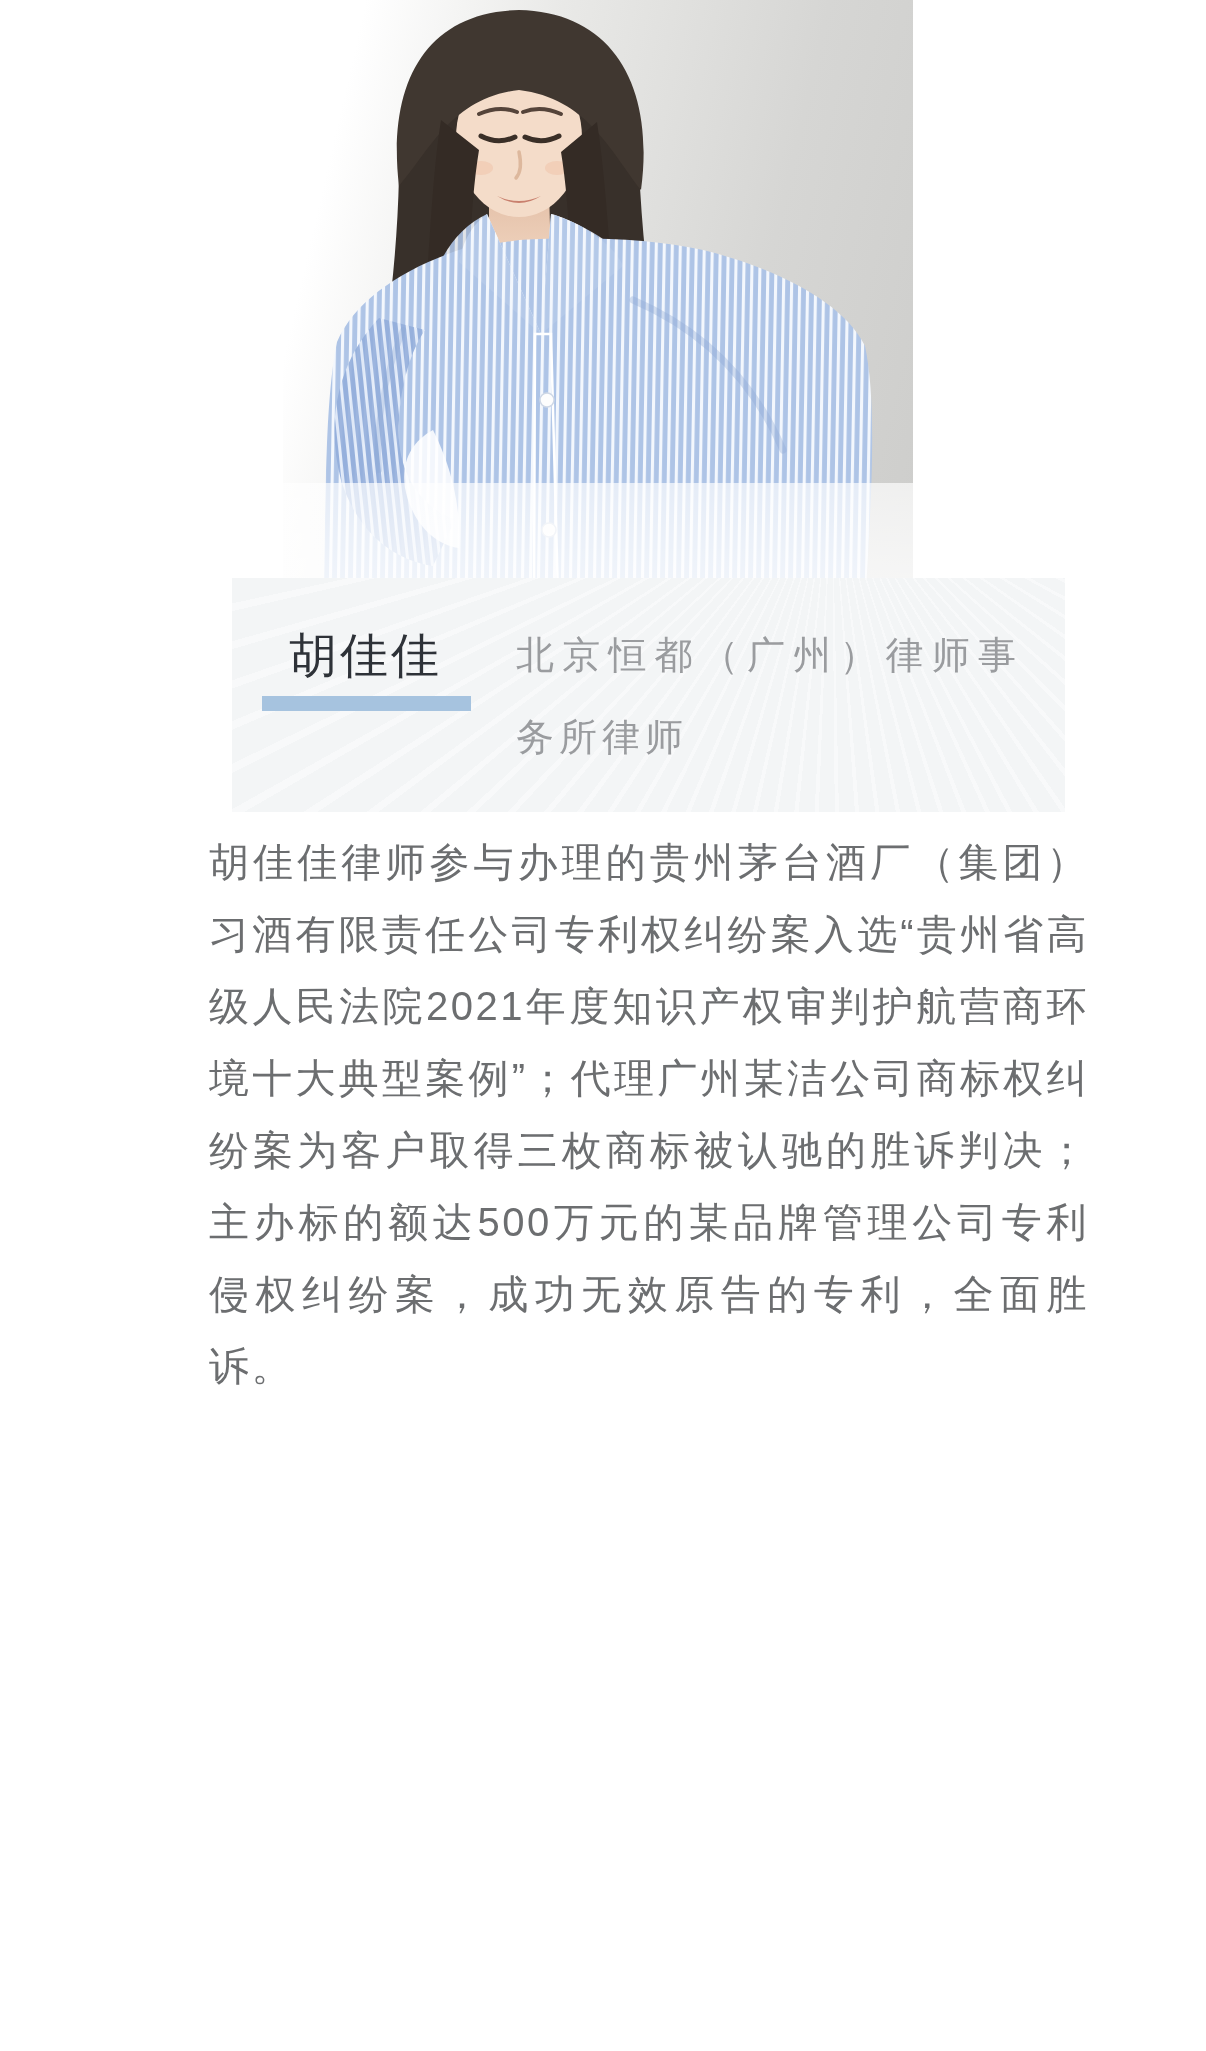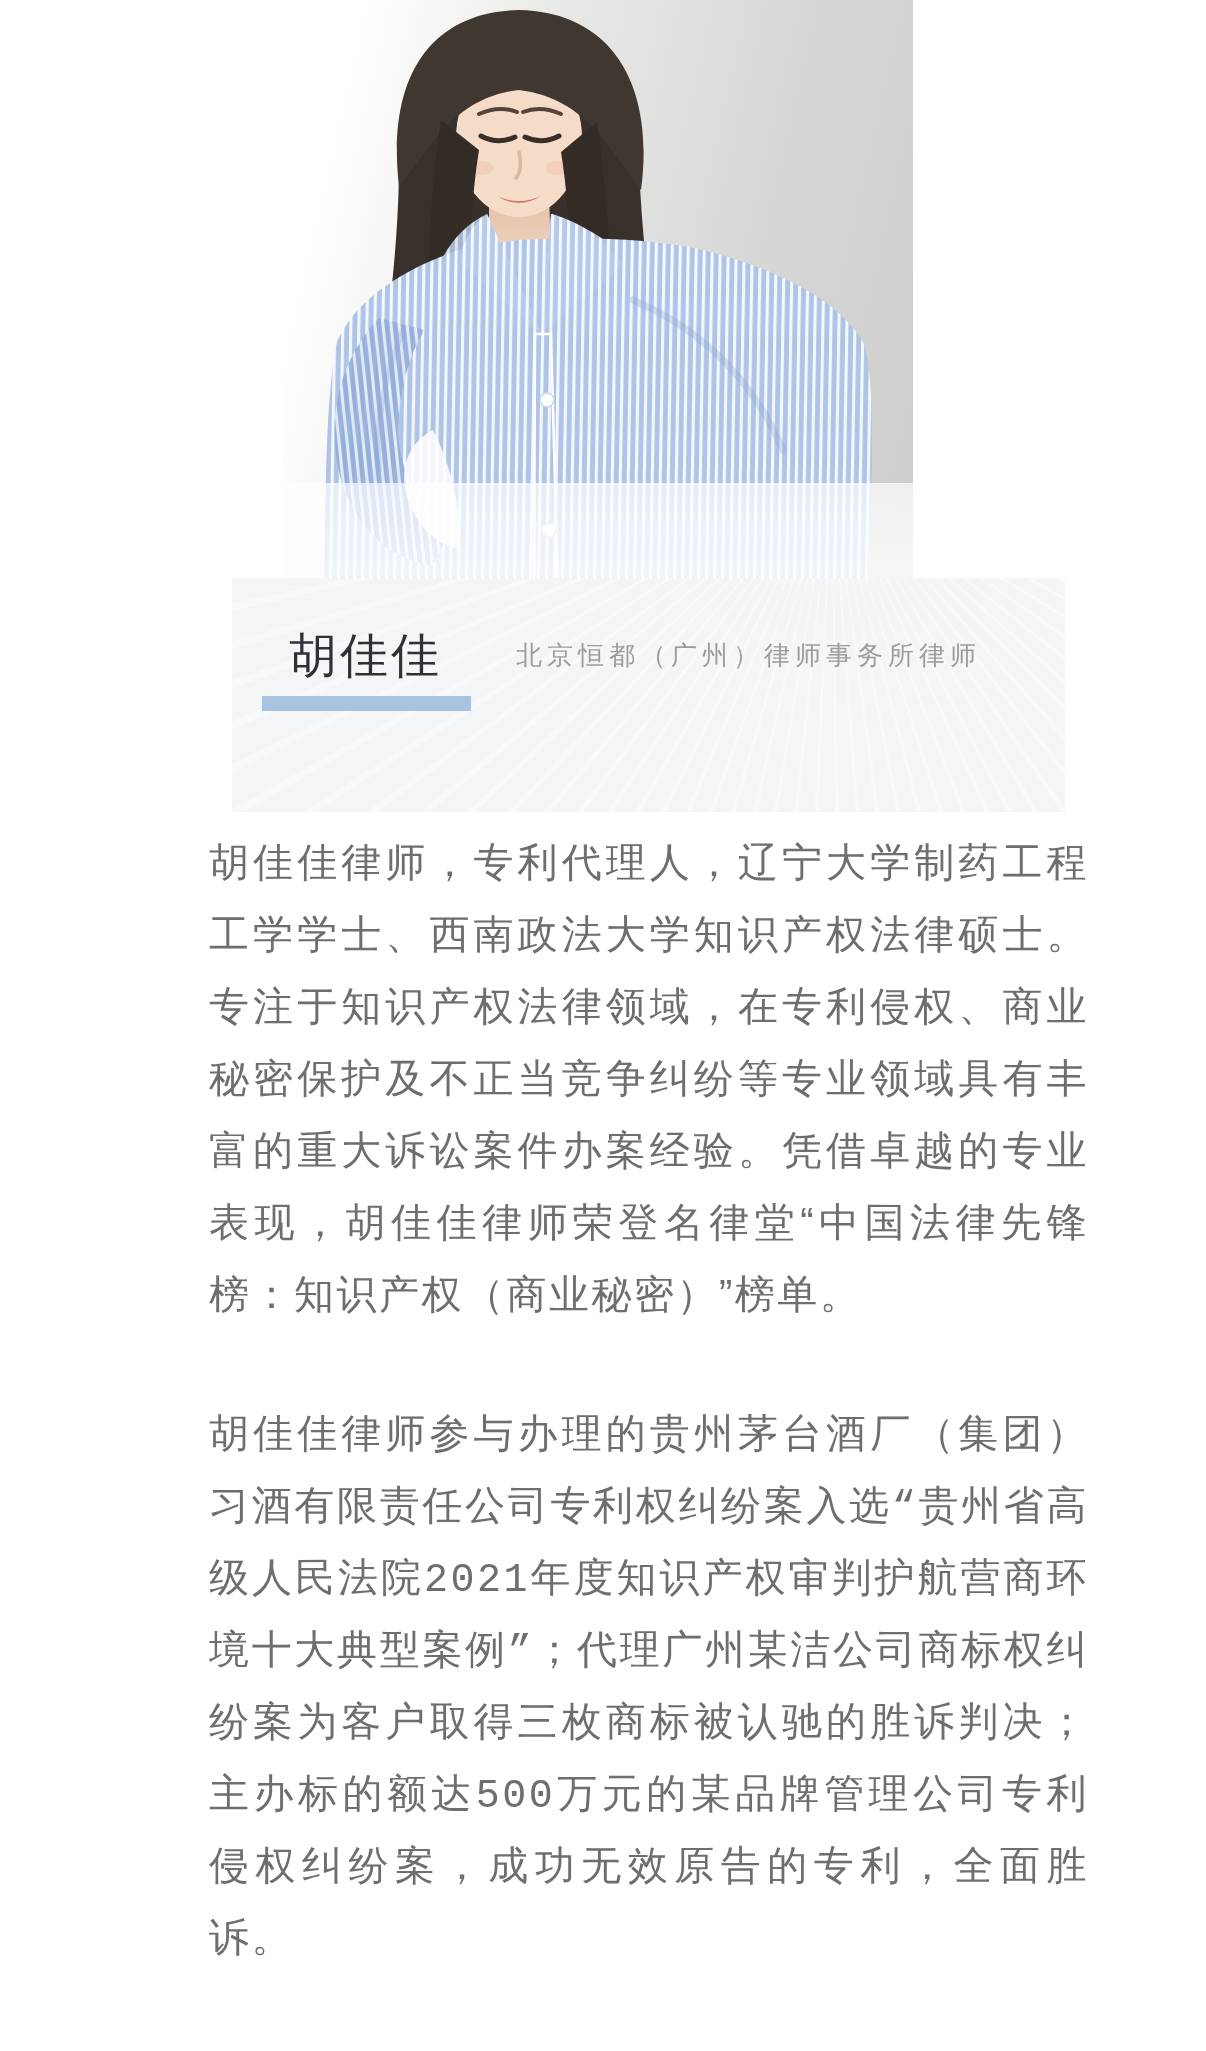--- a/index.html
+++ b/index.html
@@ -63,21 +63,21 @@
   }
   .name-bar {
     position:absolute; left:0; top:68px;
     width:209px; height:15px;
     background:#a6c3df;
     z-index:1;
   }
   .firm-title {
     position:absolute; left:284px; top:36px;
     width:505px;
-    font-size:26px; line-height:82px;
+    font-size:38px; line-height:82px;
     letter-spacing:5px;
     color:#9a9c9f;
     font-weight:400;
     text-align:justify;
   }
   
   .bio {
     position:absolute; left:163px; top:826px; width:880px;
     z-index:3;
   }
@@ -181,17 +181,16 @@
   <div class="card">
     <div class="card-decor"></div>
     <div class="name-block">
       <span class="lawyer-name">胡佳佳</span>
       <div class="name-bar"></div>
     </div>
     <div class="firm-title">北京恒都（广州）律师事务所律师</div>
   </div>
 
   <div class="bio">
-    <p>胡佳佳律师，专利代理人，辽宁大学制药工程工学学士、西南政法大学知识产权法律硕士。专注于知识产权法律领域，在专利侵权、商业秘密保护及不正当竞争纠纷等专业领域具有丰富的重大诉讼案件办案经验。凭借卓越的专业表现，胡佳佳律师荣登名律堂“中国法律先锋榜：知识产权（商业秘密）”榜单。</p>
     <p>胡佳佳律师参与办理的贵州茅台酒厂（集团）习酒有限责任公司专利权纠纷案入选“贵州省高级人民法院2021年度知识产权审判护航营商环境十大典型案例”；代理广州某洁公司商标权纠纷案为客户取得三枚商标被认驰的胜诉判决；主办标的额达500万元的某品牌管理公司专利侵权纠纷案，成功无效原告的专利，全面胜诉。</p>
   </div>
 
 </div>
 
 </body></html>

